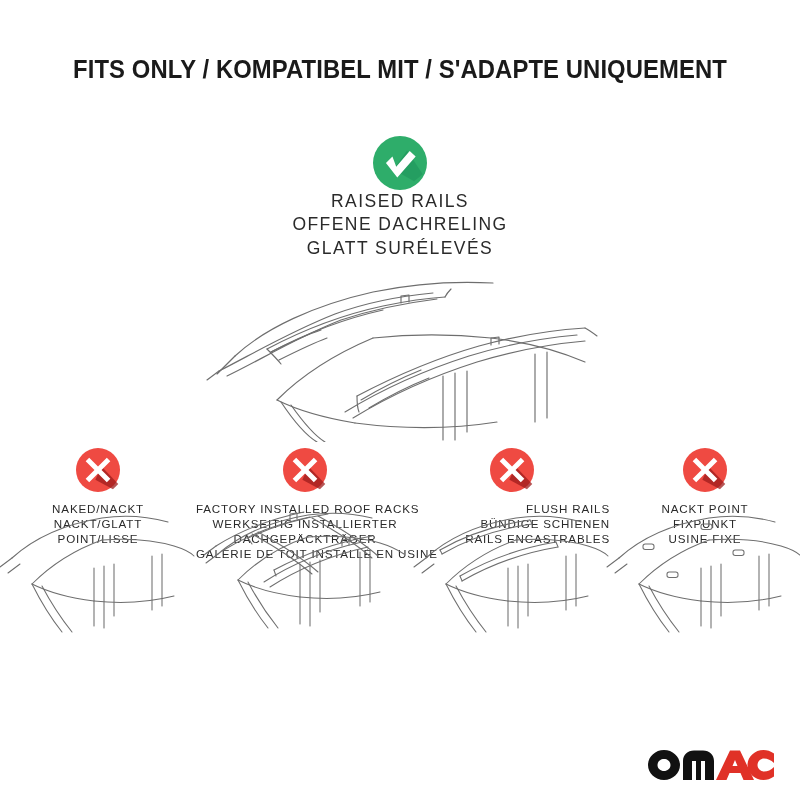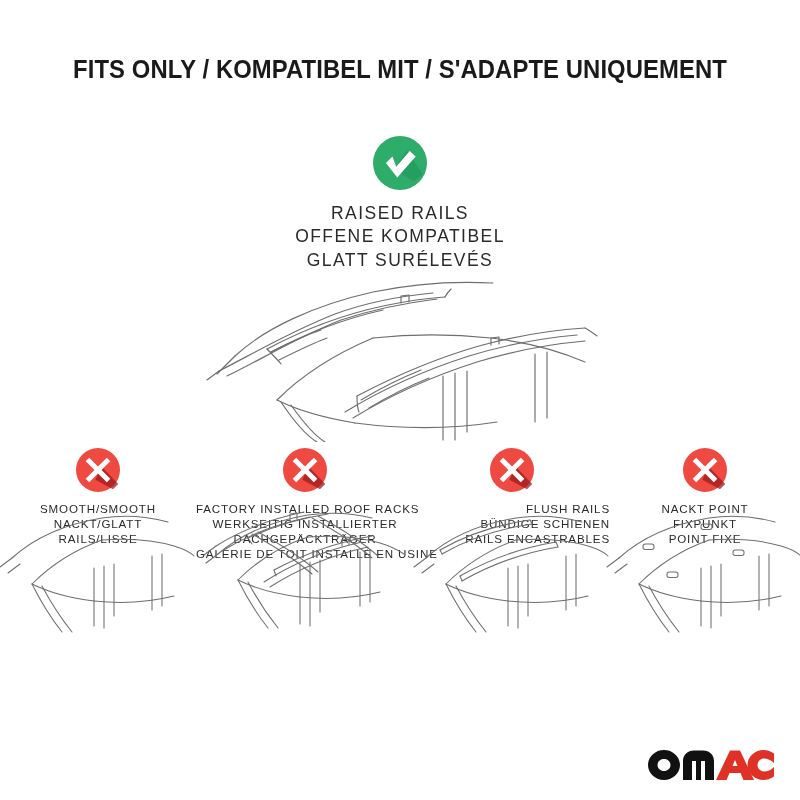--- a/index.html
+++ b/index.html
@@ -56,21 +56,21 @@
   .badge-svg { display: block; width: 100%; height: 100%; }
 
   .label-block {
     font-family: "Liberation Sans", sans-serif;
     font-weight: 400;
     color: #2a2a2a;
     line-height: 1.36;
     letter-spacing: 1.3px;
   }
   #primary-label {
-    margin-top: 12px;
+    margin-top: 0;
     font-size: 17.5px;
     letter-spacing: 1.45px;
     line-height: 1.33;
   }
   #primary-label div { white-space: nowrap; }
 
   #primary-illustration {
     position: absolute;
     left: 205px;
     top: 272px;
@@ -130,21 +130,21 @@
   <div class="check-badge">
     <svg class="badge-svg" viewBox="0 0 100 100" aria-hidden="true">
       <circle cx="50" cy="50" r="50" fill="#2EAD6A"></circle>
       <path d="M63 27 L92 71 L76 84 L38 62 Z" fill="#1E9159" opacity="0.55"></path>
       <path d="M24 50 L36 38 L43 57 L68 28 L79 38 L45 77 Z" fill="#FFFFFF"></path>
     </svg>
   </div>
 
   <div id="primary-label" class="label-block">
     <div>RAISED RAILS</div>
-    <div>OFFENE KOMPATIBEL</div>
+    <div>OFFENE DACHRELING</div>
     <div>GLATT SURÉLEVÉS</div>
   </div>
 </div>
 
 <div id="primary-illustration">
   <svg viewBox="0 0 400 170" width="400" height="170" aria-hidden="true">
     <g fill="none" stroke="#6E6E6E" stroke-width="1.15" stroke-linejoin="round" stroke-linecap="round">
 
       <path d="M30 84 C60 56 110 33 168 20 C206 12 250 9 288 11"></path>
       <path d="M72 128 C96 104 130 82 168 66"></path>
@@ -194,23 +194,23 @@
 
   <div class="option-col col-naked">
     <div class="x-badge">
       <svg class="badge-svg" viewBox="0 0 100 100" aria-hidden="true">
         <circle cx="50" cy="50" r="50" fill="#EF4A42"></circle>
         <path d="M58 42 L96 82 L84 94 L44 72 Z" fill="#9E1C1C" opacity="0.75"></path>
         <path d="M30 22 L50 42 L70 22 L78 30 L58 50 L78 70 L70 78 L50 58 L30 78 L22 70 L42 50 L22 30 Z" fill="#FFFFFF"></path>
       </svg>
     </div>
     <div class="label-block">
-      <div>SMOOTH/SMOOTH</div>
+      <div>NAKED/NACKT</div>
       <div>NACKT/GLATT</div>
-      <div>RAILS/LISSE</div>
+      <div>POINT/LISSE</div>
     </div>
     <div class="option-illustration" style="top:58px;">
       <svg viewBox="0 0 200 150" width="200" height="150" aria-hidden="true">
         <g fill="none" stroke="#6E6E6E" stroke-width="1.05" stroke-linejoin="round" stroke-linecap="round">
           <path d="M14 52 C36 32 68 18 104 12 C124 9 148 10 170 16"></path>
           <path d="M34 78 C52 60 76 44 104 34"></path>
           <path d="M104 34 C130 32 156 34 176 40 C186 43 192 46 196 50"></path>
           <path d="M34 78 C50 86 72 92 96 95"></path>
           <path d="M96 95 C124 98 152 96 176 90"></path>
           <path d="M14 52 C10 55 6 58 2 61"></path>
@@ -334,21 +334,21 @@
     <div class="x-badge">
       <svg class="badge-svg" viewBox="0 0 100 100" aria-hidden="true">
         <circle cx="50" cy="50" r="50" fill="#EF4A42"></circle>
         <path d="M58 42 L96 82 L84 94 L44 72 Z" fill="#9E1C1C" opacity="0.75"></path>
         <path d="M30 22 L50 42 L70 22 L78 30 L58 50 L78 70 L70 78 L50 58 L30 78 L22 70 L42 50 L22 30 Z" fill="#FFFFFF"></path>
       </svg>
     </div>
     <div class="label-block">
       <div>NACKT POINT</div>
       <div>FIXPUNKT</div>
-      <div>POINT FIXE</div>
+      <div>USINE FIXE</div>
     </div>
     <div class="option-illustration" style="top:58px;">
       <svg viewBox="0 0 200 150" width="200" height="150" aria-hidden="true">
         <g fill="none" stroke="#6E6E6E" stroke-width="1.05" stroke-linejoin="round" stroke-linecap="round">
           <path d="M14 52 C36 32 68 18 104 12 C124 9 148 10 170 16"></path>
           <path d="M34 78 C52 60 76 44 104 34"></path>
           <path d="M104 34 C130 32 156 34 176 40 C186 43 192 46 196 50"></path>
           <path d="M34 78 C50 86 72 92 96 95"></path>
           <path d="M96 95 C124 98 152 96 176 90"></path>
           <path d="M14 52 C10 55 6 58 2 61"></path>

